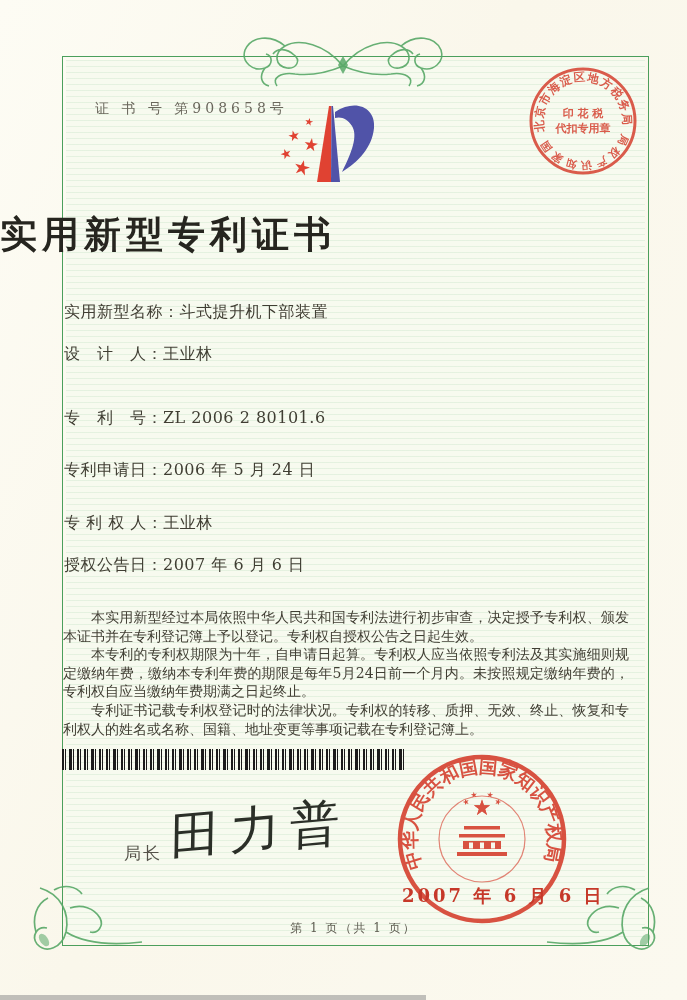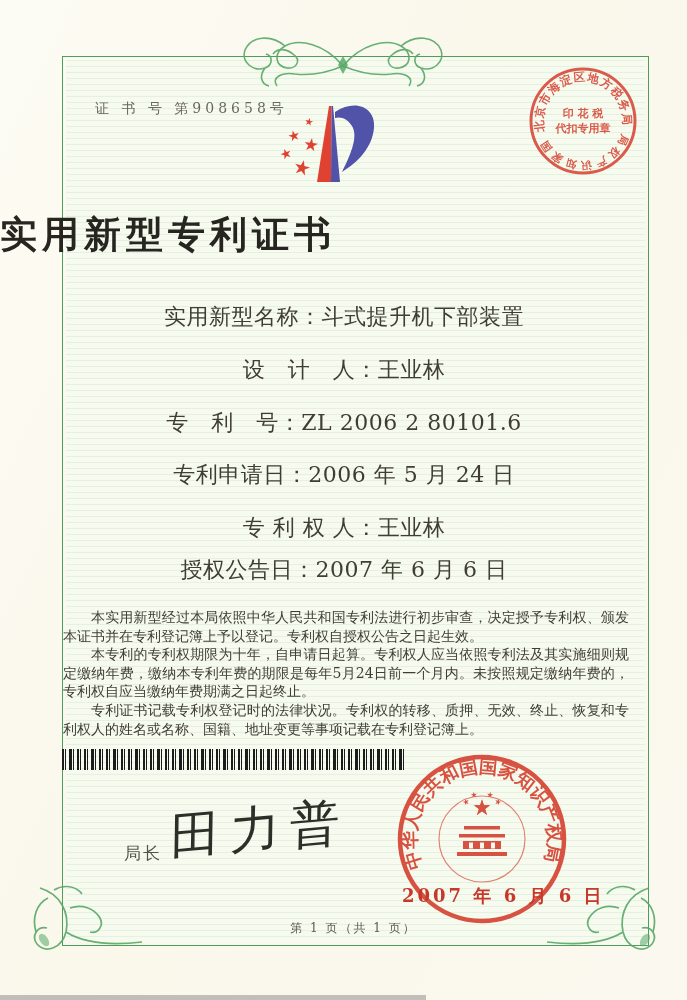--- a/index.html
+++ b/index.html
@@ -42,21 +42,21 @@
     font-size:14px;letter-spacing:4px;color:#6a675c;margin-left:48px;
   }
   .logo{position:absolute;left:278px;top:86px;}
   .tax-seal{position:absolute;left:526px;top:64px;opacity:.85;}
   .title{
     position:absolute;left:0;right:0;top:210px;text-align:left;
     font-size:37px;font-weight:700;letter-spacing:5px;color:#26251f;
   }
   .field{
     position:absolute;left:64px;width:560px;
-    font-size:22px;color:#403e33;letter-spacing:.5px;white-space:nowrap;text-align:center;
+    font-size:16px;color:#403e33;letter-spacing:.5px;white-space:nowrap;
   }
   .paras{
     position:absolute;left:63px;top:592px;width:566px;
     font-size:14px;line-height:18.6px;color:#403e33;text-align:justify;margin-top:16px;
   }
   .paras p{margin:0;text-indent:2em;}
   .barcode{
     position:absolute;left:62px;top:749px;width:342px;height:21px;
     background:repeating-linear-gradient(90deg,
       #1b1b1b 0 2px,  rgba(0,0,0,0) 2px 3px,
@@ -166,21 +166,21 @@
       <text font-size="10.5" font-weight="bold" fill="#d5402f">
         <textPath href="#taxBot" textLength="96" lengthAdjust="spacing">局权产识知家国</textPath>
       </text>
     </svg>
 
     <div class="title">实用新型专利证书</div>
 
     <div class="field" style="top:302px">
       <span>实用新型名称：</span><span>斗式提升机下部装置</span>
     </div>
-    <div class="field" style="top:355px">
+    <div class="field" style="top:344px">
       <span>设　计　人：</span><span>王业林</span>
     </div>
     <div class="field" style="top:408px">
       <span>专　利　号：</span><span>ZL 2006 2 80101.6</span>
     </div>
     <div class="field" style="top:460px">
       <span>专利申请日：</span><span>2006 年 5 月 24 日</span>
     </div>
     <div class="field" style="top:513px">
       <span>专 利 权 人：</span><span>王业林</span>

